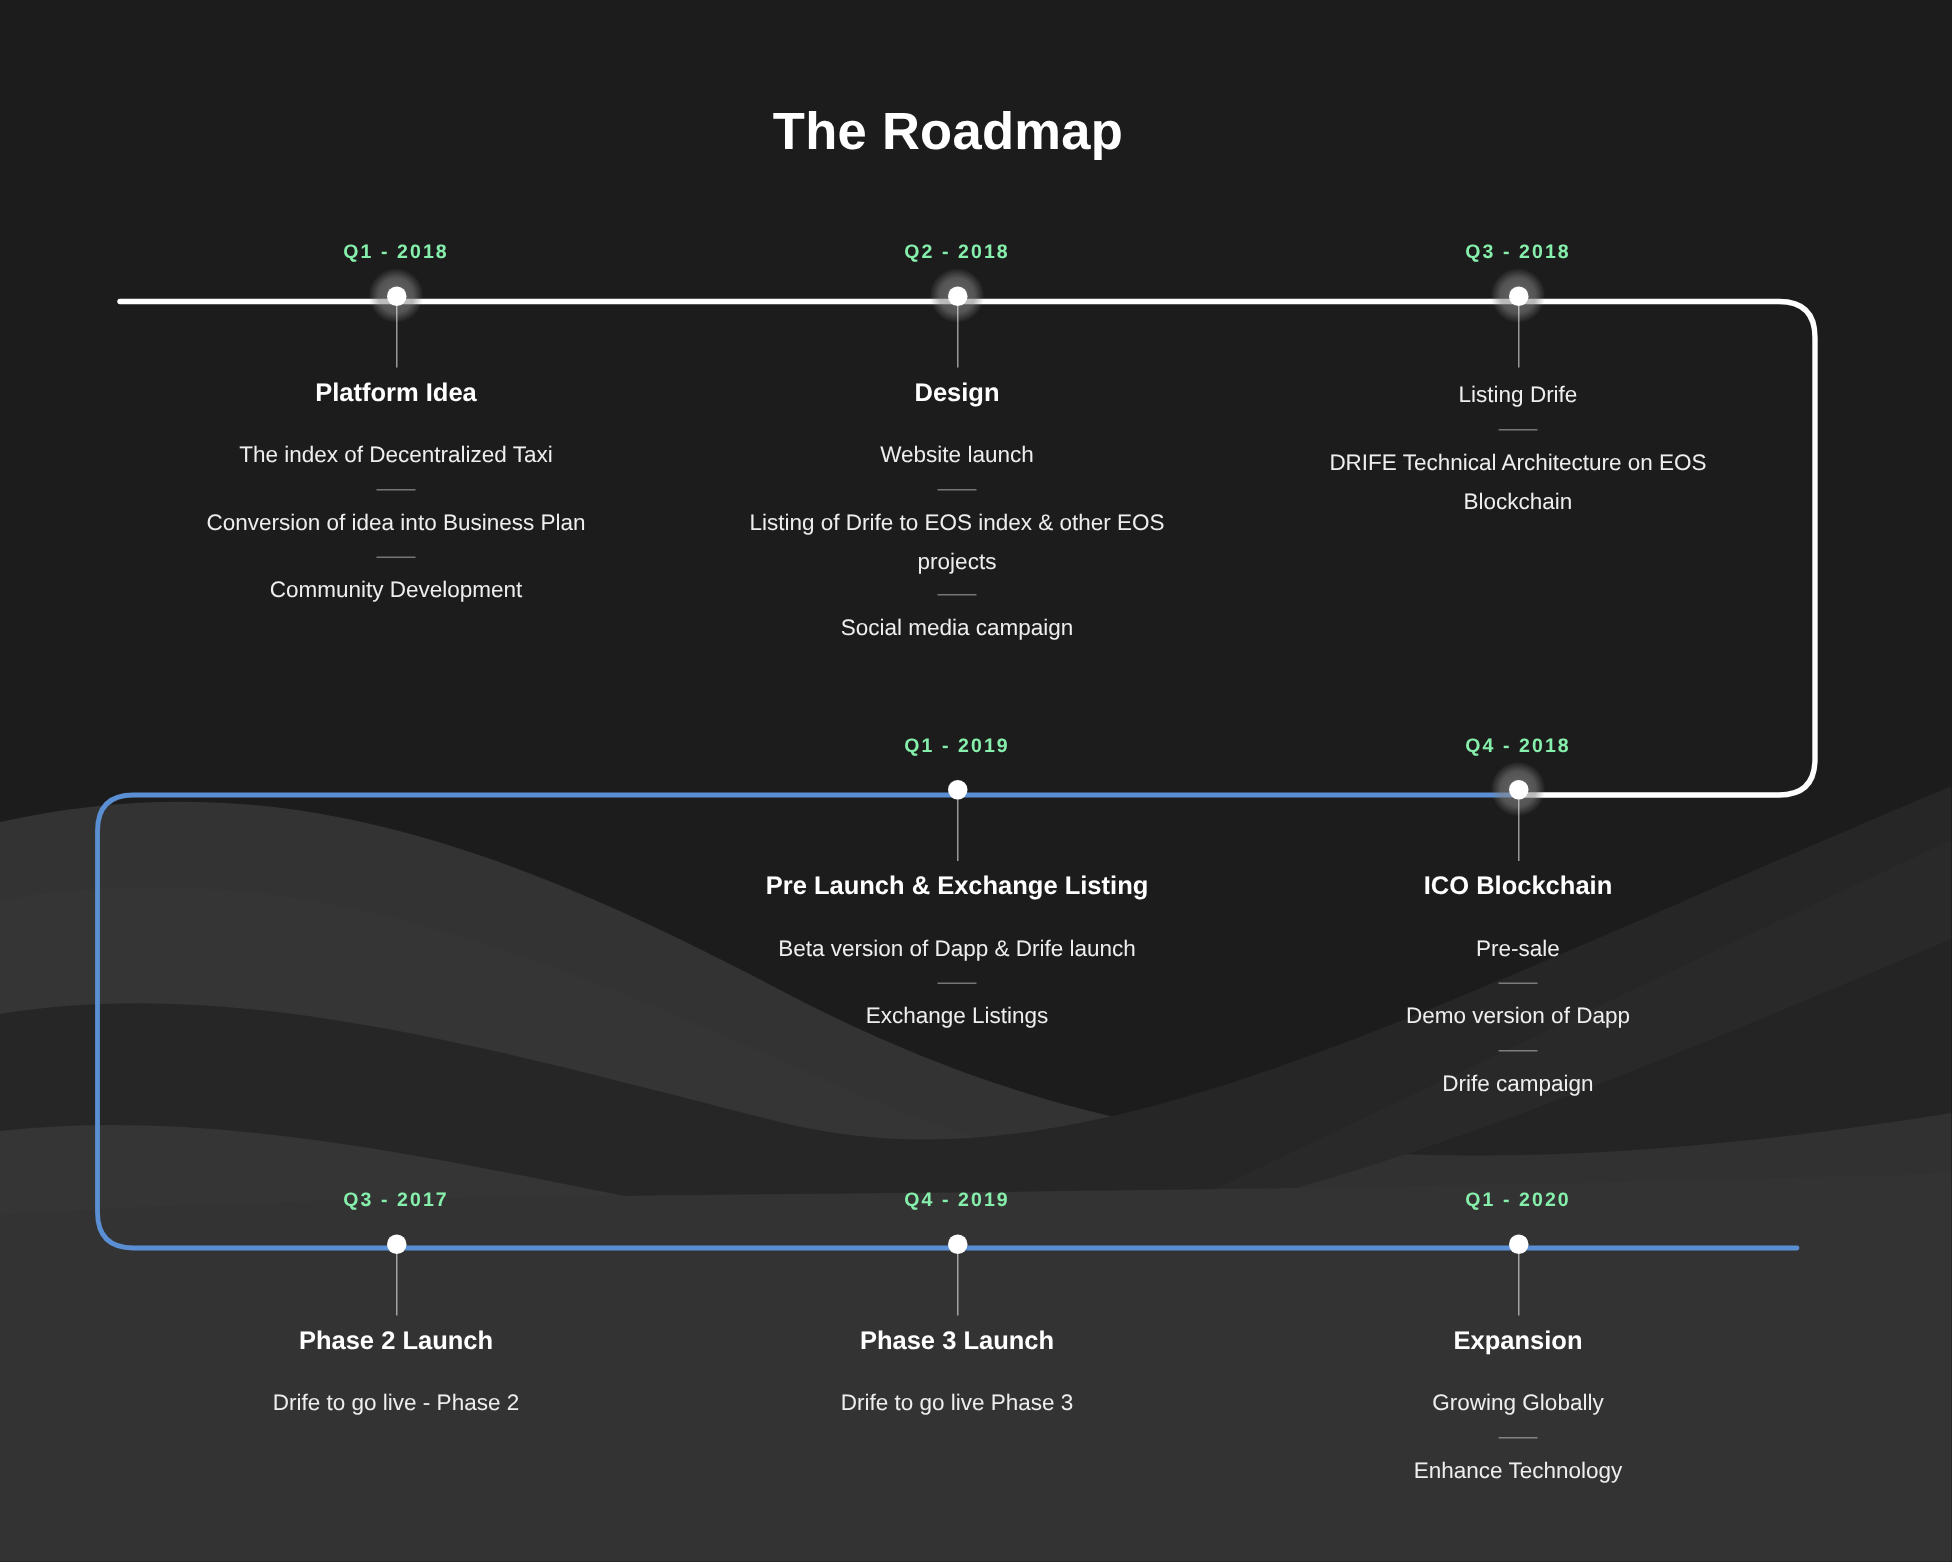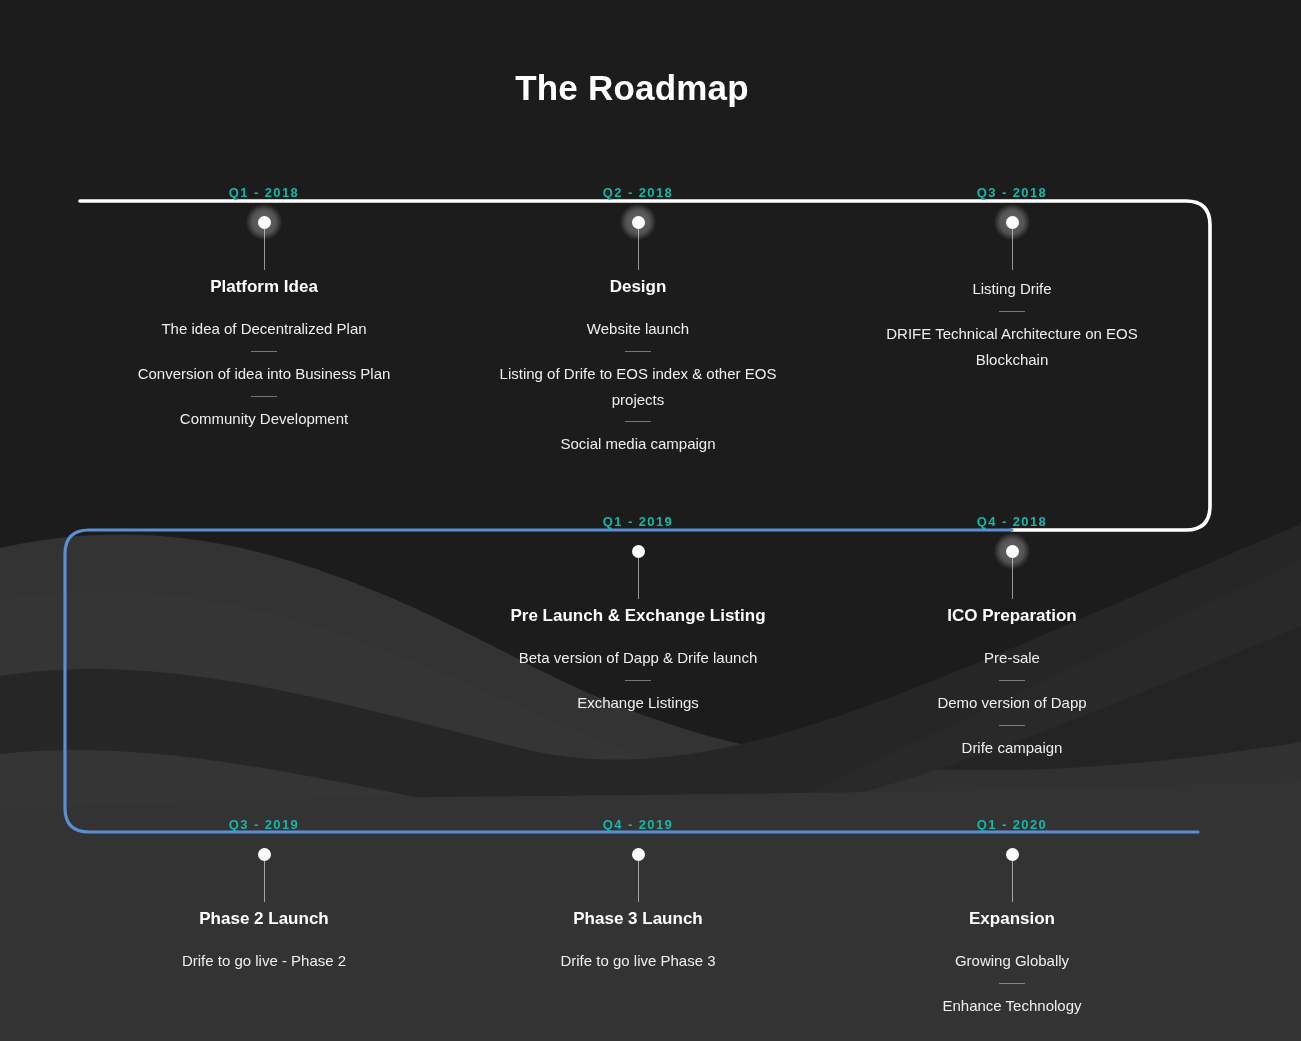--- a/index.html
+++ b/index.html
@@ -63,25 +63,24 @@
   .milestone {
     position: absolute;
     width: 300px;
     margin-left: -150px;
     text-align: center;
     z-index: 4;
   }
   .quarter-label {
     font-size: 13px;
     font-weight: bold;
-    color: #14b8a6;
+    color: #86efac;
     letter-spacing: 1.4px;
     margin-bottom: 22px;
     white-space: nowrap;
-    margin-top: 25px;
   }
   .marker-wrap {
     position: relative;
     height: 0;
   }
   .marker-halo {
     position: absolute;
     left: 50%;
     top: 0;
     width: 36px;
@@ -159,21 +158,21 @@
 
   <div class="milestone" style="left:264px; top:160px;">
     <div class="quarter-label">Q1 - 2018</div>
     <div class="marker-wrap">
       <div class="marker-halo"></div>
       <div class="marker-dot"></div>
       <div class="stem"></div>
     </div>
     <div class="ms-body">
       <div class="ms-title">Platform Idea</div>
-      <div class="ms-item">The idea of Decentralized Plan</div>
+      <div class="ms-item">The index of Decentralized Taxi</div>
       <div class="ms-sep"></div>
       <div class="ms-item">Conversion of idea into Business Plan</div>
       <div class="ms-sep"></div>
       <div class="ms-item">Community Development</div>
     </div>
   </div>
 
   <div class="milestone" style="left:638px; top:160px;">
     <div class="quarter-label">Q2 - 2018</div>
     <div class="marker-wrap">
@@ -221,31 +220,31 @@
   </div>
 
   <div class="milestone" style="left:1012px; top:489px;">
     <div class="quarter-label">Q4 - 2018</div>
     <div class="marker-wrap">
       <div class="marker-halo"></div>
       <div class="marker-dot"></div>
       <div class="stem"></div>
     </div>
     <div class="ms-body">
-      <div class="ms-title">ICO Preparation</div>
+      <div class="ms-title">ICO Blockchain</div>
       <div class="ms-item">Pre-sale</div>
       <div class="ms-sep"></div>
       <div class="ms-item">Demo version of Dapp</div>
       <div class="ms-sep"></div>
       <div class="ms-item">Drife campaign</div>
     </div>
   </div>
 
   <div class="milestone" style="left:264px; top:792px;">
-    <div class="quarter-label">Q3 - 2019</div>
+    <div class="quarter-label">Q3 - 2017</div>
     <div class="marker-wrap">
       <div class="marker-dot"></div>
       <div class="stem"></div>
     </div>
     <div class="ms-body">
       <div class="ms-title">Phase 2 Launch</div>
       <div class="ms-item">Drife to go live - Phase 2</div>
     </div>
   </div>
 

